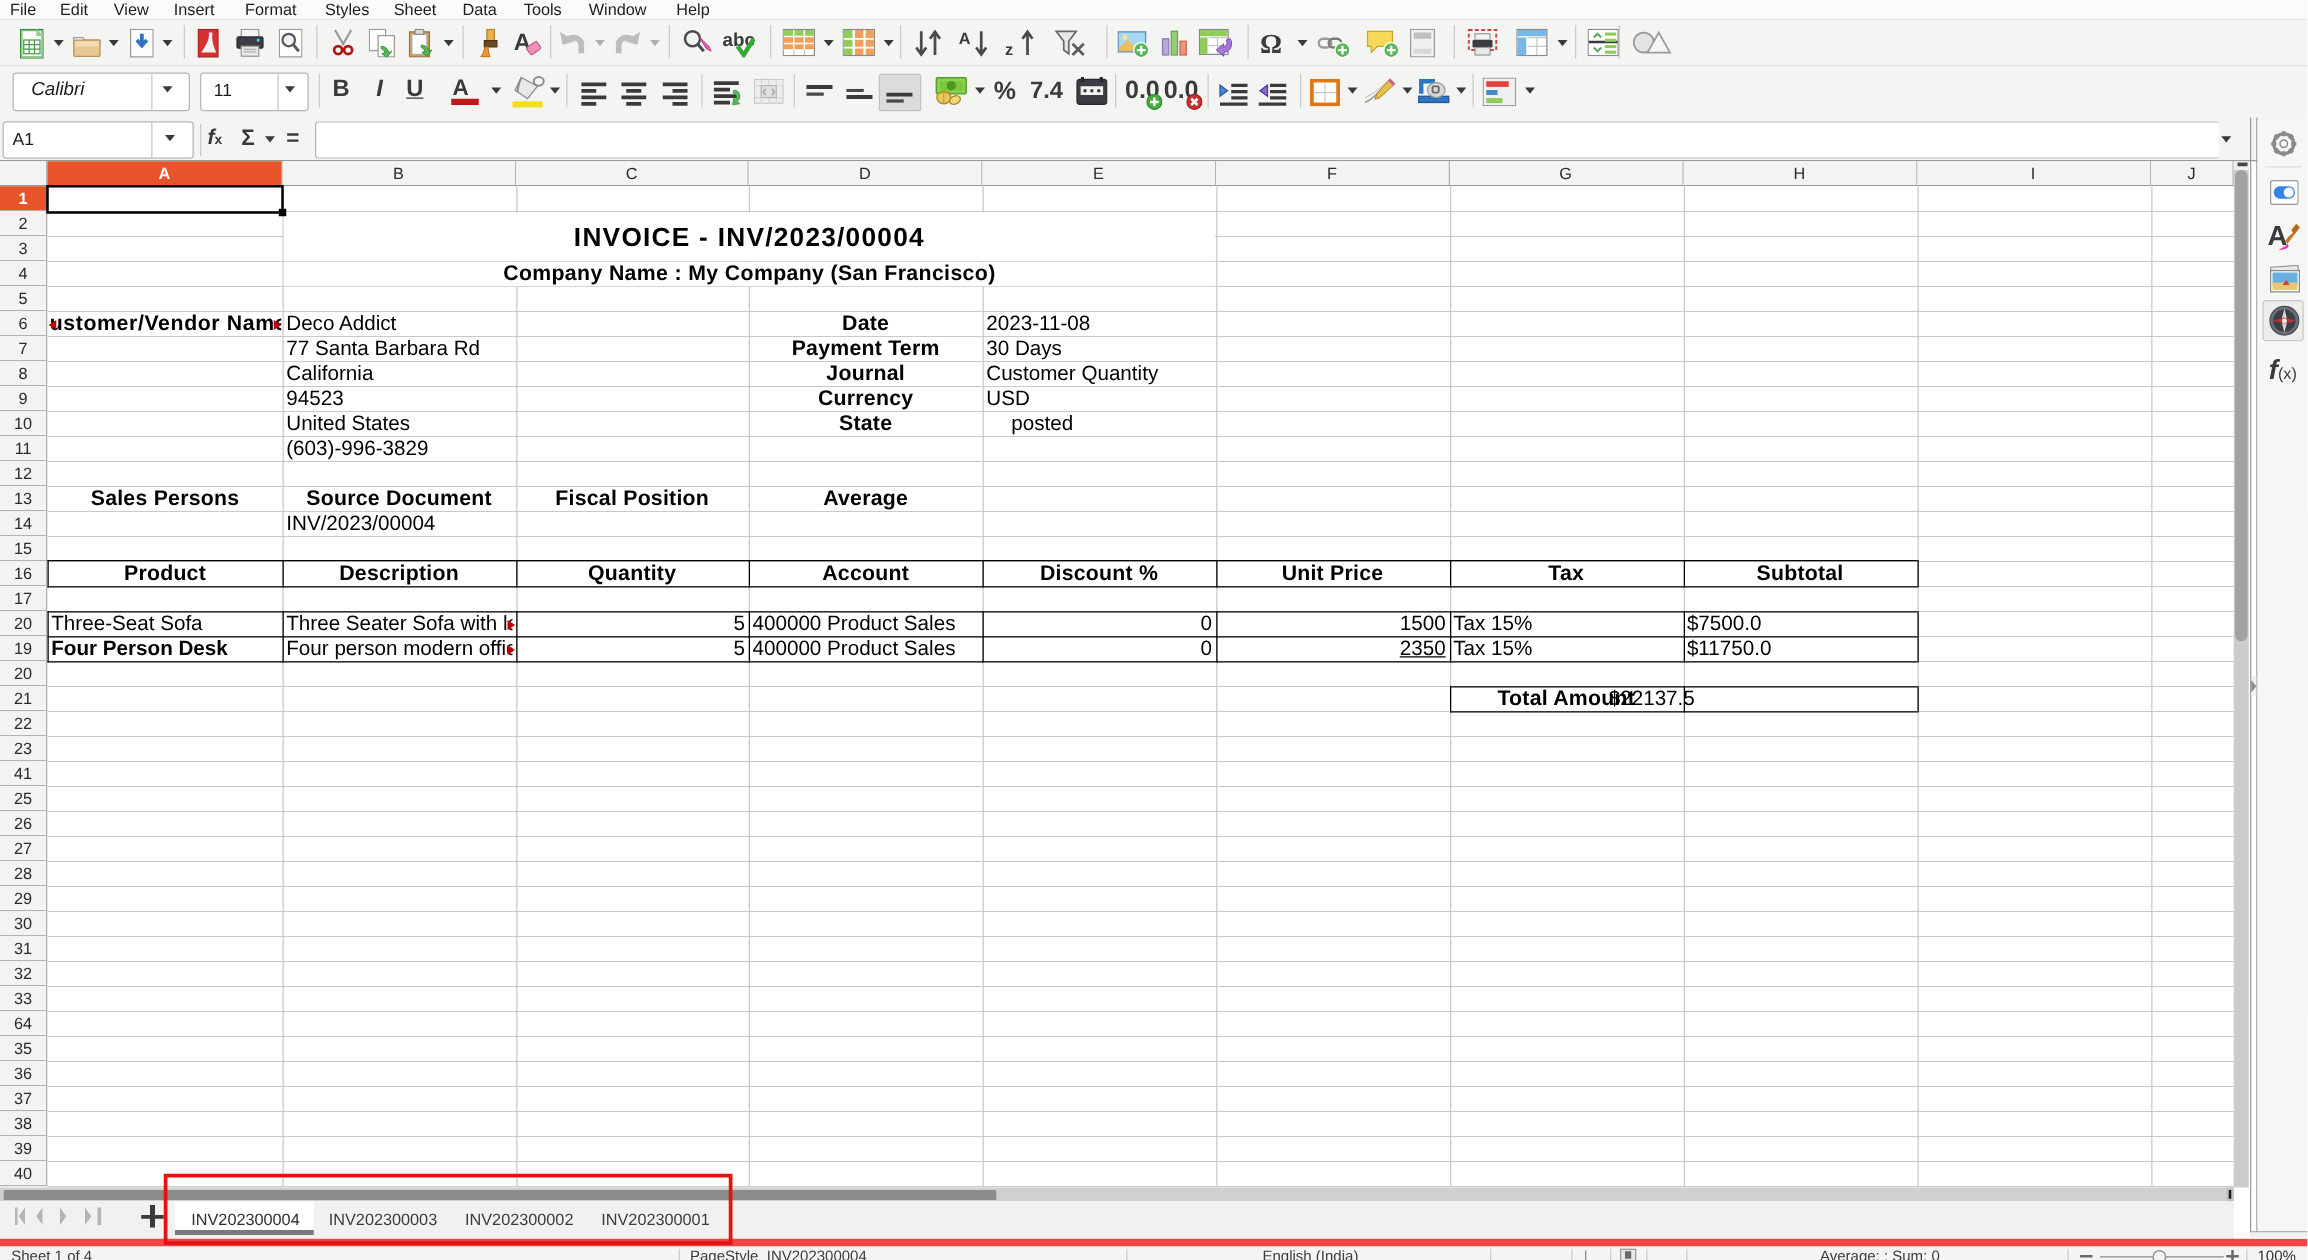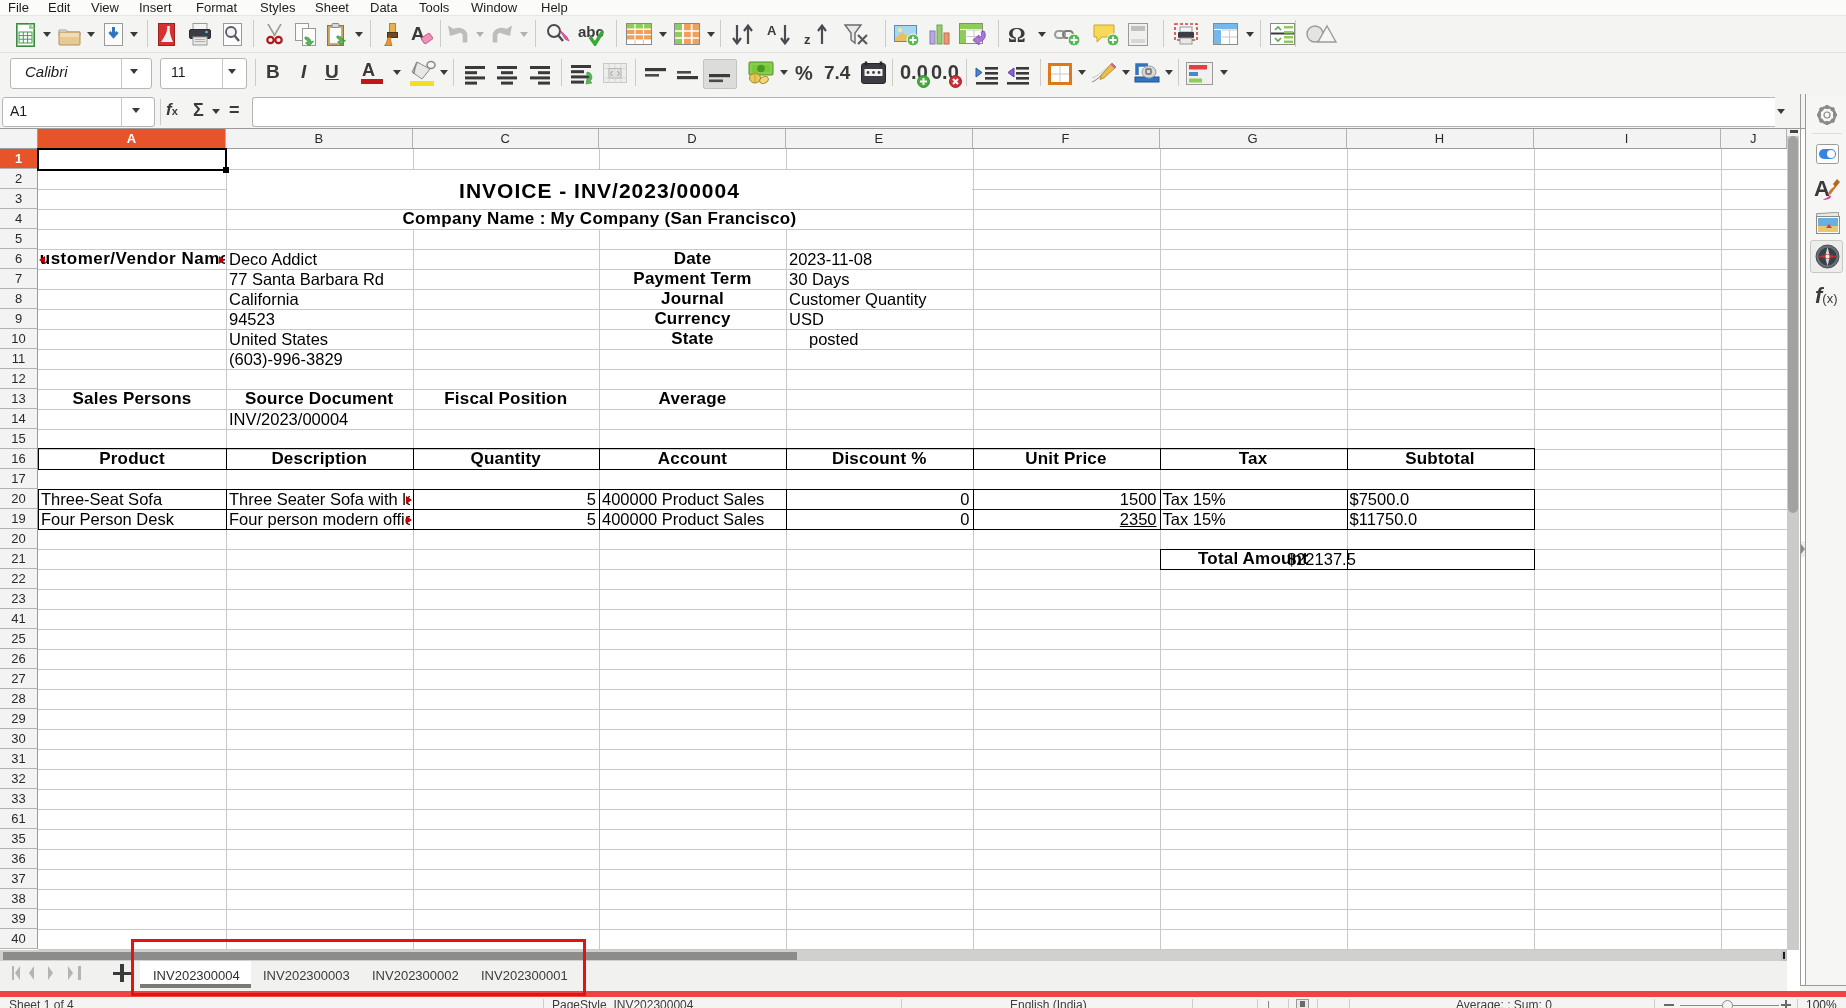--- a/index.html
+++ b/index.html
@@ -458,21 +458,21 @@
       <div class="rhdr" style="top:609px">41</div>
       <div class="rhdr" style="top:629px">25</div>
       <div class="rhdr" style="top:649px">26</div>
       <div class="rhdr" style="top:669px">27</div>
       <div class="rhdr" style="top:689px">28</div>
       <div class="rhdr" style="top:709px">29</div>
       <div class="rhdr" style="top:729px">30</div>
       <div class="rhdr" style="top:749px">31</div>
       <div class="rhdr" style="top:769px">32</div>
       <div class="rhdr" style="top:789px">33</div>
-      <div class="rhdr" style="top:809px">61</div>
+      <div class="rhdr" style="top:809px">64</div>
       <div class="rhdr" style="top:829px">35</div>
       <div class="rhdr" style="top:849px">36</div>
       <div class="rhdr" style="top:869px">37</div>
       <div class="rhdr" style="top:889px">38</div>
       <div class="rhdr" style="top:909px">39</div>
       <div class="rhdr" style="top:929px">40</div>
     </div>
 
   <div id="grid"></div>
   <div id="hlines"></div>
@@ -527,21 +527,21 @@
       <div class="c b ctr" style="left:1162.5px;top:449px;width:181.0px;line-height:20px;">Tax</div>
       <div class="c b ctr" style="left:1349.5px;top:449px;width:181.0px;line-height:20px;">Subtotal</div>
       <div class="c" style="left:41px;top:489px;width:182px;line-height:20px;">Three-Seat Sofa</div>
       <div class="c" style="left:229px;top:489px;width:181px;overflow:hidden;">Three Seater Sofa with latest d</div>
       <div class="c rt" style="left:415.5px;top:489px;width:180.5px;line-height:20px;">5</div>
       <div class="c" style="left:602px;top:489px;width:181px;line-height:20px;">400000 Product Sales</div>
       <div class="c rt" style="left:789px;top:489px;width:180.5px;line-height:20px;">0</div>
       <div class="c rt" style="left:975.5px;top:489px;width:181.0px;line-height:20px;">1500</div>
       <div class="c" style="left:1162.5px;top:489px;width:181.0px;line-height:20px;">Tax 15%</div>
       <div class="c" style="left:1349.5px;top:489px;width:181.0px;line-height:20px;">$7500.0</div>
-      <div class="c" style="left:41px;top:509px;width:182px;line-height:20px;">Four Person Desk</div>
+      <div class="c" style="left:41px;top:509px;width:182px;line-height:20px;font-weight:bold;">Four Person Desk</div>
       <div class="c" style="left:229px;top:509px;width:181px;overflow:hidden;">Four person modern office wo</div>
       <div class="c rt" style="left:415.5px;top:509px;width:180.5px;line-height:20px;">5</div>
       <div class="c" style="left:602px;top:509px;width:181px;line-height:20px;">400000 Product Sales</div>
       <div class="c rt" style="left:789px;top:509px;width:180.5px;line-height:20px;">0</div>
       <div class="c rt" style="left:975.5px;top:509px;width:181.0px;line-height:20px;text-decoration:underline;">2350</div>
       <div class="c" style="left:1162.5px;top:509px;width:181.0px;line-height:20px;">Tax 15%</div>
       <div class="c" style="left:1349.5px;top:509px;width:181.0px;line-height:20px;">$11750.0</div>
       <div style="position:absolute;left:406px;top:496px;width:0;height:0;border-top:4px solid transparent;border-bottom:4px solid transparent;border-left:6px solid #c00000;z-index:5"></div>
       <div style="position:absolute;left:406px;top:516px;width:0;height:0;border-top:4px solid transparent;border-bottom:4px solid transparent;border-left:6px solid #c00000;z-index:5"></div>
       <div class="c b ctr" style="left:1162.5px;top:549px;width:181.0px;line-height:20px;">Total Amount</div>

